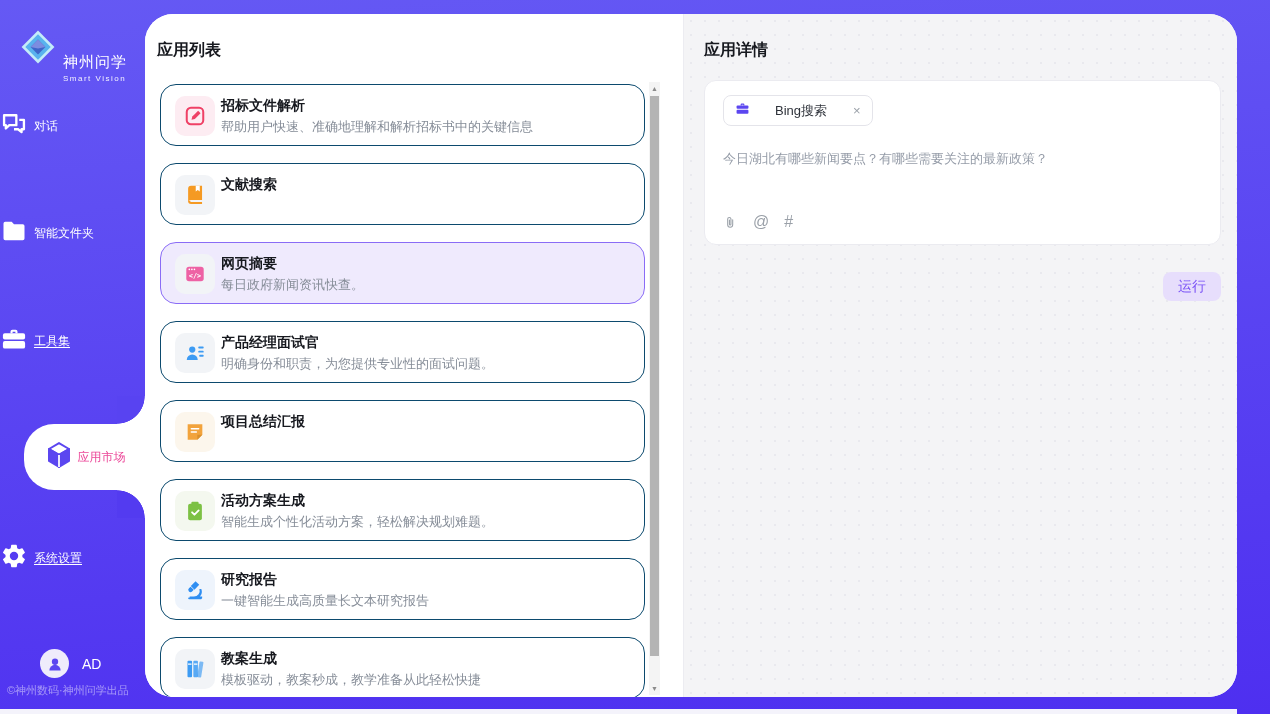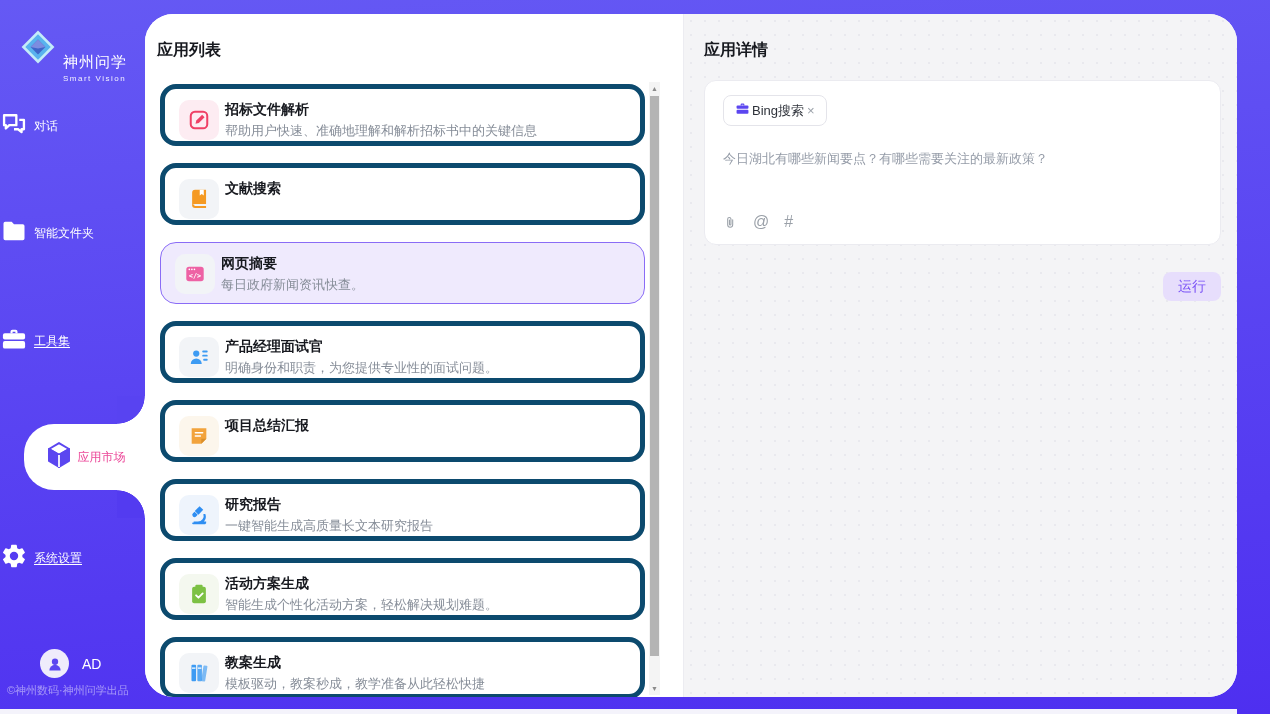--- a/index.html
+++ b/index.html
@@ -41,21 +41,21 @@
   .content { position:absolute; left:145px; top:14px; width:1092px; height:683px;
     border-radius:28px; overflow:hidden; display:flex; background:#fff; }
 
   
   .list-panel { position:relative; width:538px; background:#fff; flex:none; }
   .panel-title { position:absolute; font-size:16px; font-weight:bold; color:#17191f; }
   .list-panel .panel-title { left:12px; top:26px; }
 
   .items { position:absolute; left:15px; top:70px; width:485px; height:613px; overflow:hidden; }
   .app-card { position:relative; width:485px; height:62px; margin-bottom:17px;
-    border:5px solid #0c4a6e; border-radius:16px; background:#fff; cursor:pointer; }
+    border:1px solid #0c4a6e; border-radius:16px; background:#fff; cursor:pointer; }
   .app-card.selected { background:#efeafd; border:1px solid #8a6cf6; }
   .app-icon { position:absolute; left:14px; top:11px; width:40px; height:40px; border-radius:10px;
     display:flex; align-items:center; justify-content:center; }
   .app-name { position:absolute; left:60px; top:12px; font-size:14px; font-weight:bold; color:#17191f; }
   .app-desc { position:absolute; left:60px; top:33px; font-size:13px; color:#868d98; white-space:nowrap; }
 
   .scrollbar { position:absolute; right:23px; top:68px; width:11px; height:613px; background:#f4f4f4; }
   .sb-arrow { position:absolute; left:0; width:11px; height:13px; display:flex; align-items:center;
     justify-content:center; font-size:7px; color:#8b8b8b; background:#f4f4f4; }
   .sb-up { top:0; } .sb-down { bottom:0; }
@@ -63,21 +63,21 @@
 
   
   .detail-panel { position:relative; flex:1; background:#f4f4f6;
     background-image:radial-gradient(#e9e9ee 1px, transparent 1.3px); background-size:14px 14px;
     border-left:1px solid #ececf1; }
   .detail-panel .panel-title { left:20px; top:26px; }
 
   .prompt-card { position:absolute; left:20px; top:66px; right:16px; height:165px;
     background:#fff; border:1px solid #ebebf0; border-radius:12px; }
   .tag { position:absolute; left:18px; top:14px; height:31px; display:inline-flex; align-items:center;
-    gap:2px; padding:12px 11px; border:1px solid #e4e4ea; border-radius:8px; background:#fff; cursor:pointer; }
+    gap:25px; padding:12px 11px; border:1px solid #e4e4ea; border-radius:8px; background:#fff; cursor:pointer; }
   .tag-label { font-size:13px; color:#2e323a; }
   .tag-x { font-size:13px; color:#9aa0a8; margin-left:1px; cursor:pointer; }
   .question { position:absolute; left:18px; top:69px; right:18px; font-size:13px; color:#959ca8; cursor:text; }
   .prompt-tools { position:absolute; left:18px; bottom:13px; display:flex; align-items:center; gap:15px; }
   .ptool { color:#9aa0a8; font-size:15px; display:flex; align-items:center; cursor:pointer; }
 
   .run { position:absolute; right:16px; top:258px; height:29px; padding:0 15px; border:none;
     border-radius:8px; background:#e7defc; color:#7a52f6; font-size:14px; cursor:pointer;
     font-family:inherit; }
 </style>
@@ -219,45 +219,45 @@
                 <path fill="#f2a33c" d="M4 3.5h16V15l-5.5 5.5H4z"></path>
                 <path fill="#d98f2b" d="M14.5 20.5V15H20z"></path>
                 <g stroke="#fff" stroke-width="1.6" stroke-linecap="round">
                   <path d="M8 8.5h8M8 12h5.5"></path>
                 </g>
               </svg>
             </span>
             <div class="app-name">项目总结汇报</div>
           </div>
           <div class="app-card">
+            <span class="app-icon" style="background: rgb(244, 248, 239);">
+              <svg width="22" height="22" viewBox="0 0 24 24">
+                <g fill="#7cc144">
+                  <rect x="4.5" y="4" width="15" height="18" rx="2.2"></rect>
+                  <rect x="8" y="2" width="8" height="4.4" rx="1.2"></rect>
+                </g>
+                <path d="M8.8 13.4l2.6 2.6 4.6-4.6" stroke="#fff" stroke-width="2" fill="none" stroke-linecap="round" stroke-linejoin="round"></path>
+              </svg>
+            </span>
+            <div class="app-name">活动方案生成</div>
+            <div class="app-desc">智能生成个性化活动方案，轻松解决规划难题。</div>
+          </div>
+          <div class="app-card">
             <span class="app-icon" style="background: rgb(238, 244, 252);">
               <svg width="22" height="22" viewBox="0 0 24 24">
                 <g fill="#2f8ef2">
                   <path d="M12.6 2.4l4 4-5.2 5.2-4-4z"></path>
                   <path d="M7.2 8.4l3.4 3.4-1.8 1.8a2.4 2.4 0 0 1-3.4-3.4z"></path>
                   <path d="M16.8 11a6.3 6.3 0 0 1-6 8.2H6.2V21h13.6v-1.8h-2.4a8 8 0 0 0 1.5-8.2z"></path>
                   <rect x="4.5" y="20.2" width="15" height="1.8" rx=".9"></rect>
                 </g>
               </svg>
             </span>
             <div class="app-name">研究报告</div>
             <div class="app-desc">一键智能生成高质量长文本研究报告</div>
-          </div>
-          <div class="app-card">
-            <span class="app-icon" style="background: rgb(244, 248, 239);">
-              <svg width="22" height="22" viewBox="0 0 24 24">
-                <g fill="#7cc144">
-                  <rect x="4.5" y="4" width="15" height="18" rx="2.2"></rect>
-                  <rect x="8" y="2" width="8" height="4.4" rx="1.2"></rect>
-                </g>
-                <path d="M8.8 13.4l2.6 2.6 4.6-4.6" stroke="#fff" stroke-width="2" fill="none" stroke-linecap="round" stroke-linejoin="round"></path>
-              </svg>
-            </span>
-            <div class="app-name">活动方案生成</div>
-            <div class="app-desc">智能生成个性化活动方案，轻松解决规划难题。</div>
           </div>
           <div class="app-card">
             <span class="app-icon" style="background: rgb(242, 244, 247);">
               <svg width="22" height="22" viewBox="0 0 24 24">
                 <g fill="#3d9bf3">
                   <rect x="3.8" y="3" width="5" height="18" rx="1"></rect>
                   <rect x="10.2" y="3" width="5" height="18" rx="1" opacity=".85"></rect>
                   <rect x="15.6" y="3.8" width="4.4" height="17.4" rx="1" transform="rotate(9 17.8 12.5)" opacity=".65"></rect>
                 </g>
                 <g stroke="#fff" stroke-width="1.4">

